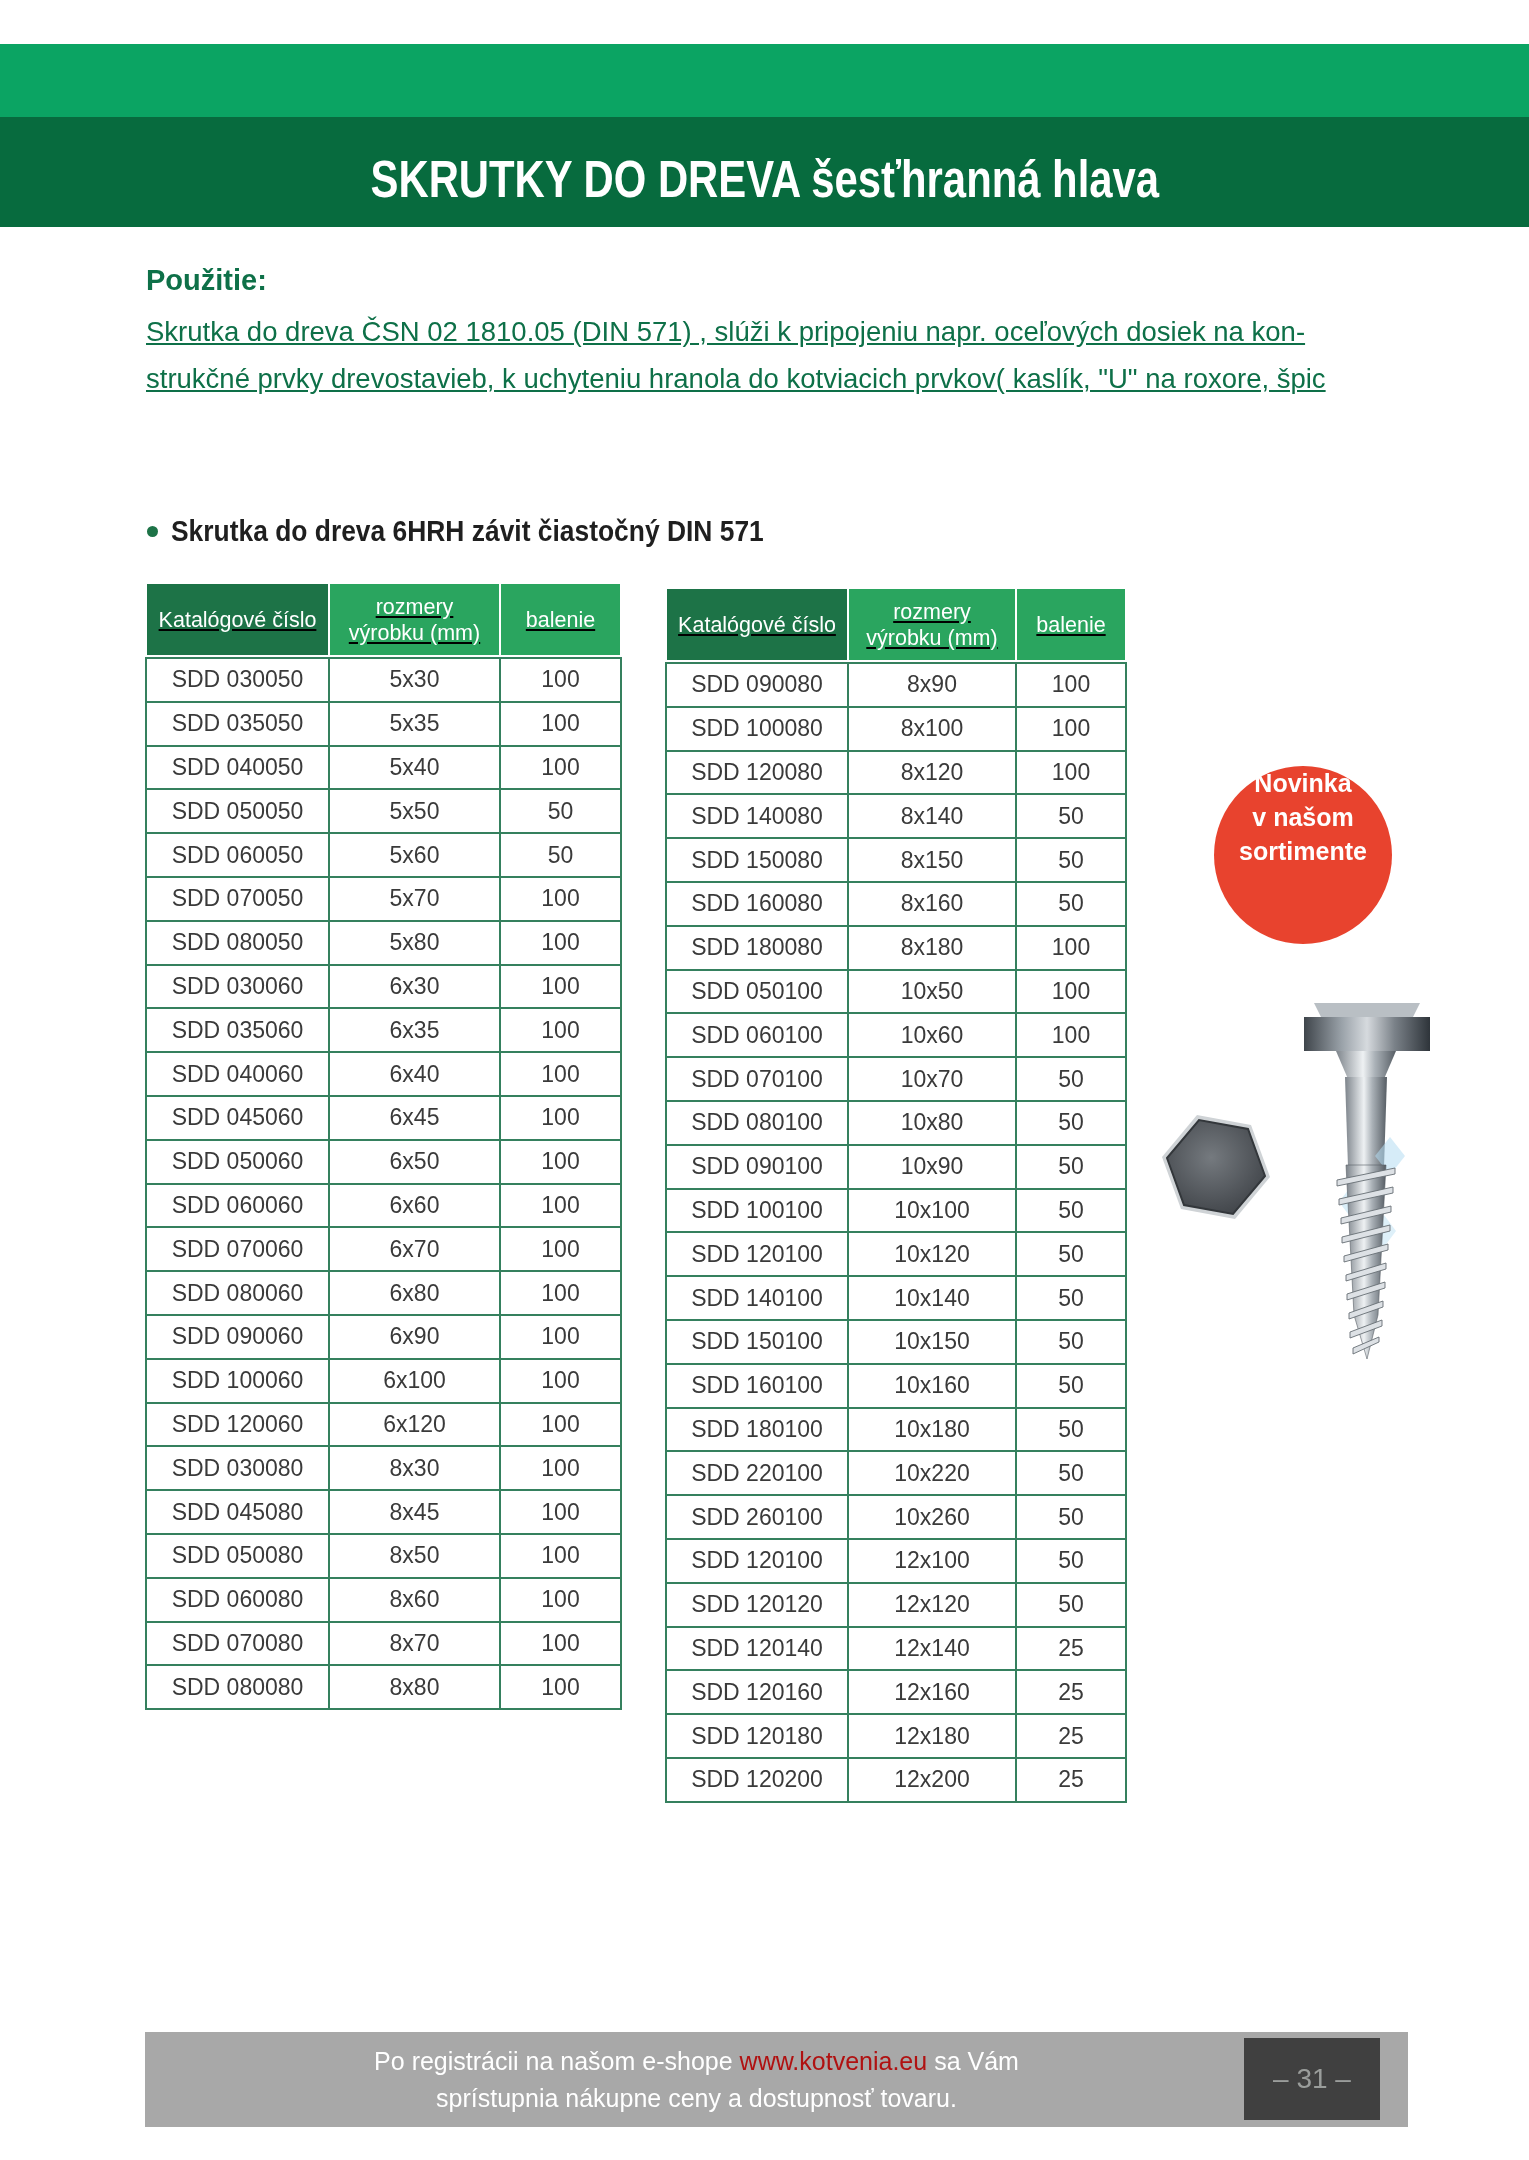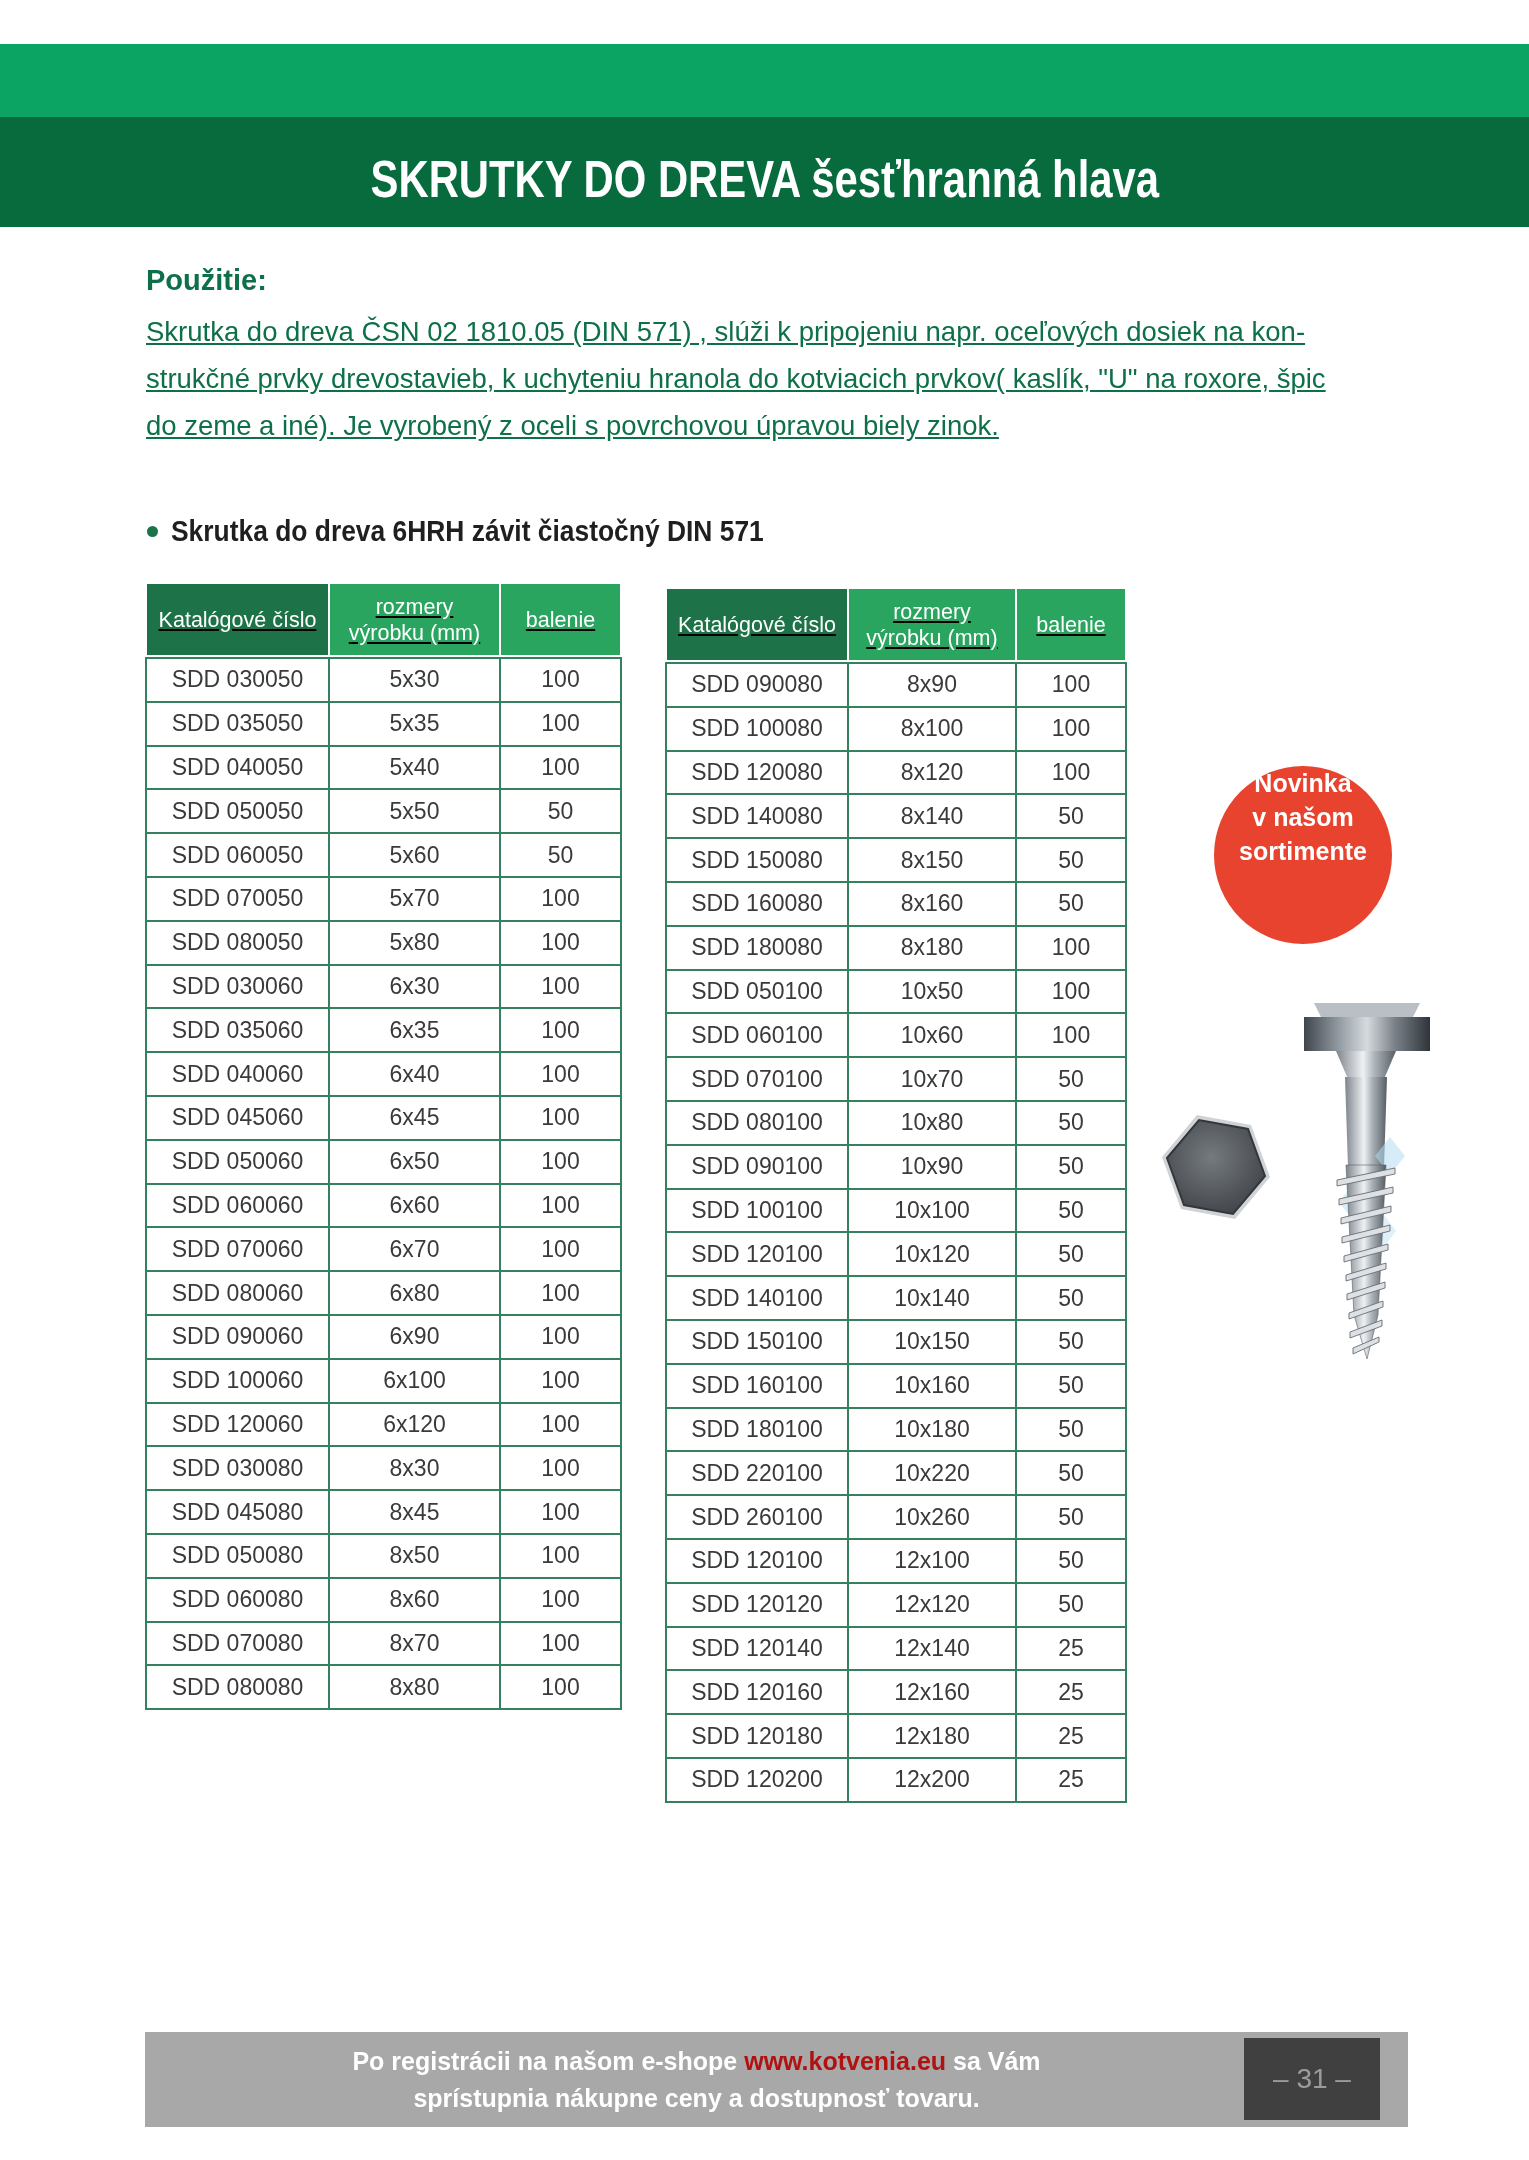--- a/index.html
+++ b/index.html
@@ -45,42 +45,41 @@
          background:var(--badge-red);color:#fff;display:flex;flex-direction:column;
          align-items:center;justify-content:flex-start;font-size:25px;line-height:34px;font-weight:bold;
          text-align:center;}
 
   
   .screw{position:absolute;left:1138px;top:945px;width:322px;height:400px;}
 
   
   .footer-band{position:absolute;left:145px;top:1988px;width:1263px;height:95px;background:var(--footer-band);}
   .footer-text{position:absolute;left:30px;top:0;right:190px;bottom:0;display:flex;flex-direction:column;
-               align-items:center;justify-content:center;color:#fff;font-weight:bold;
+               align-items:center;justify-content:center;color:#fff;font-weight:normal;
                font-size:25px;line-height:37px;text-align:center;}
   .footer-link{color:var(--footer-link);}
   .page-box{position:absolute;right:24px;top:2px;width:136px;height:82px;background:#404040;
             border:4px solid var(--footer-band);display:flex;align-items:center;justify-content:center;
             color:var(--page-number);font-size:28px;}
 </style>
 </head>
 <body>
 
 <div class="page">
 
   <div class="band-light"></div>
   <div class="band-dark">
     <div class="page-title">SKRUTKY DO DREVA šesťhranná hlava</div>
   </div>
 
   <div class="usage-heading">Použitie:</div>
   <div class="usage-body">
     <span>Skrutka do dreva ČSN 02 1810.05 (DIN 571) , slúži k pripojeniu napr. oceľových dosiek na kon-</span><br>
     <span>strukčné prvky drevostavieb, k uchyteniu hranola do kotviacich prvkov( kaslík, "U" na roxore, špic</span><br>
-    <span>do zeme a iné). Je vyrobený z oceli s povrchovou úpravou biely zinok.</span>
   </div>
 
   <div class="section-title">
     <span class="dot"></span>
     <span class="txt">Skrutka do dreva 6HRH závit čiastočný DIN 571</span>
   </div>
 
   <div class="ctable t-left">
     <div class="thead">
       <div class="th th-dark">Katalógové číslo</div>

